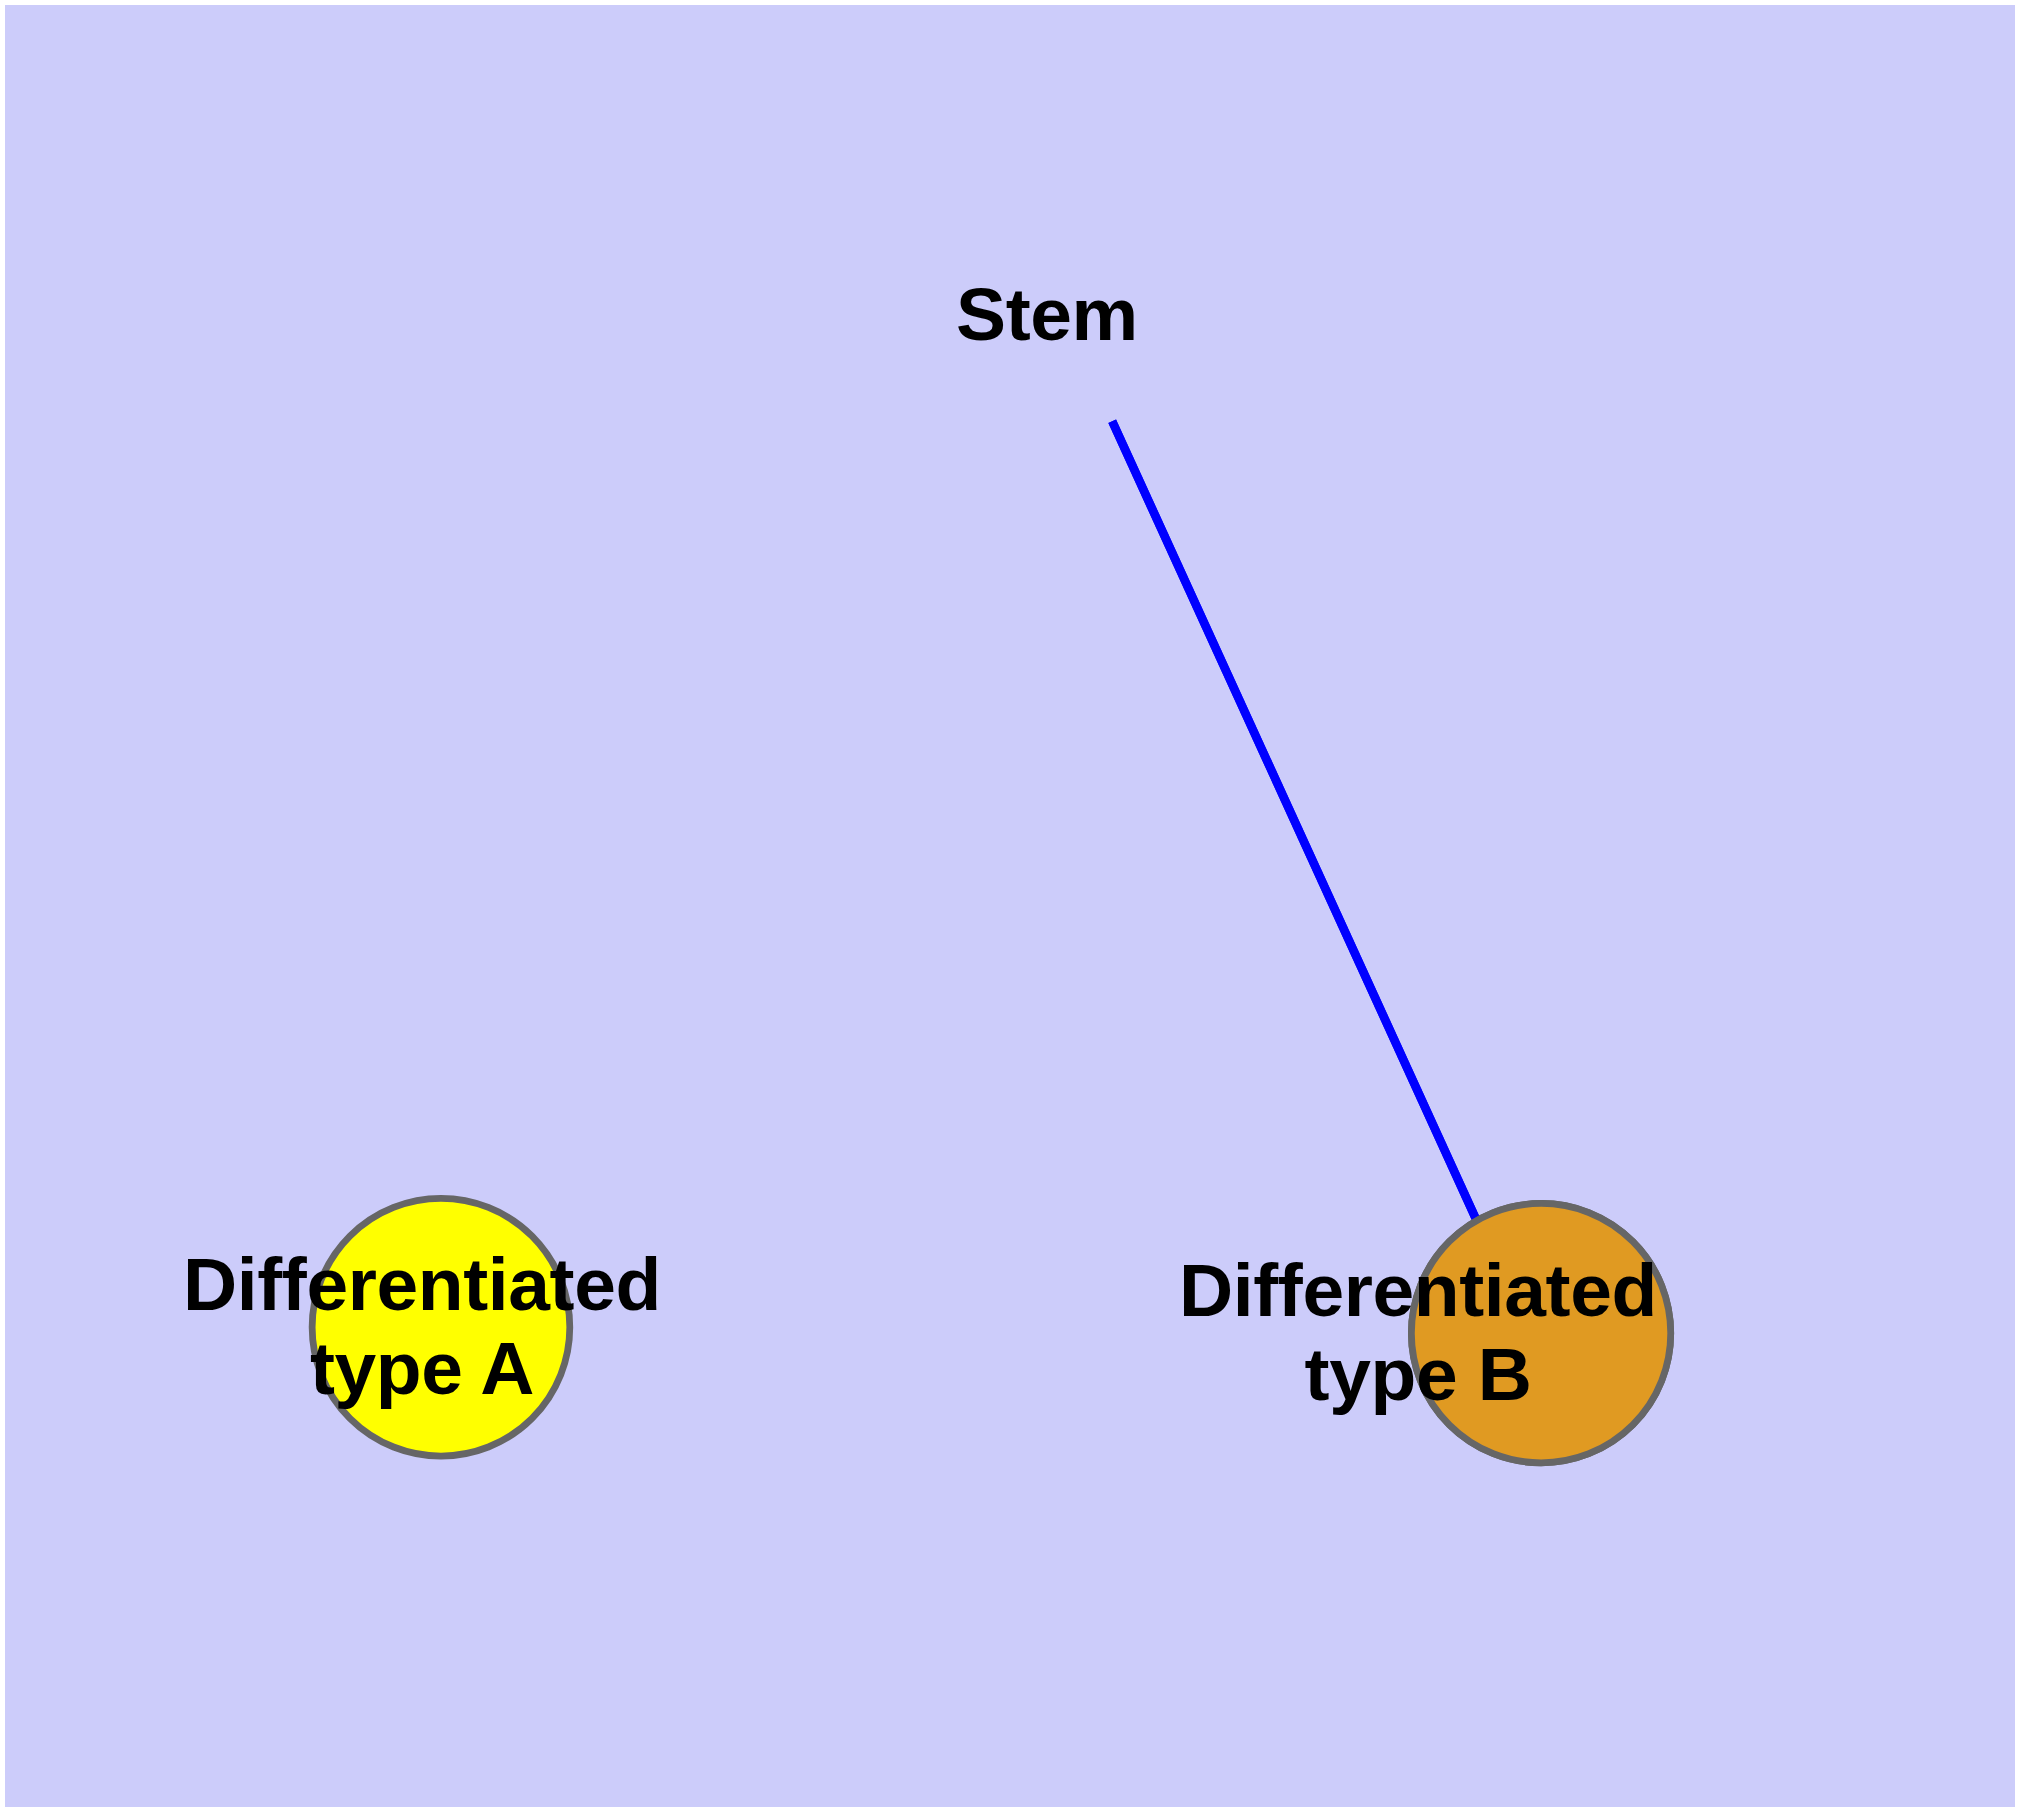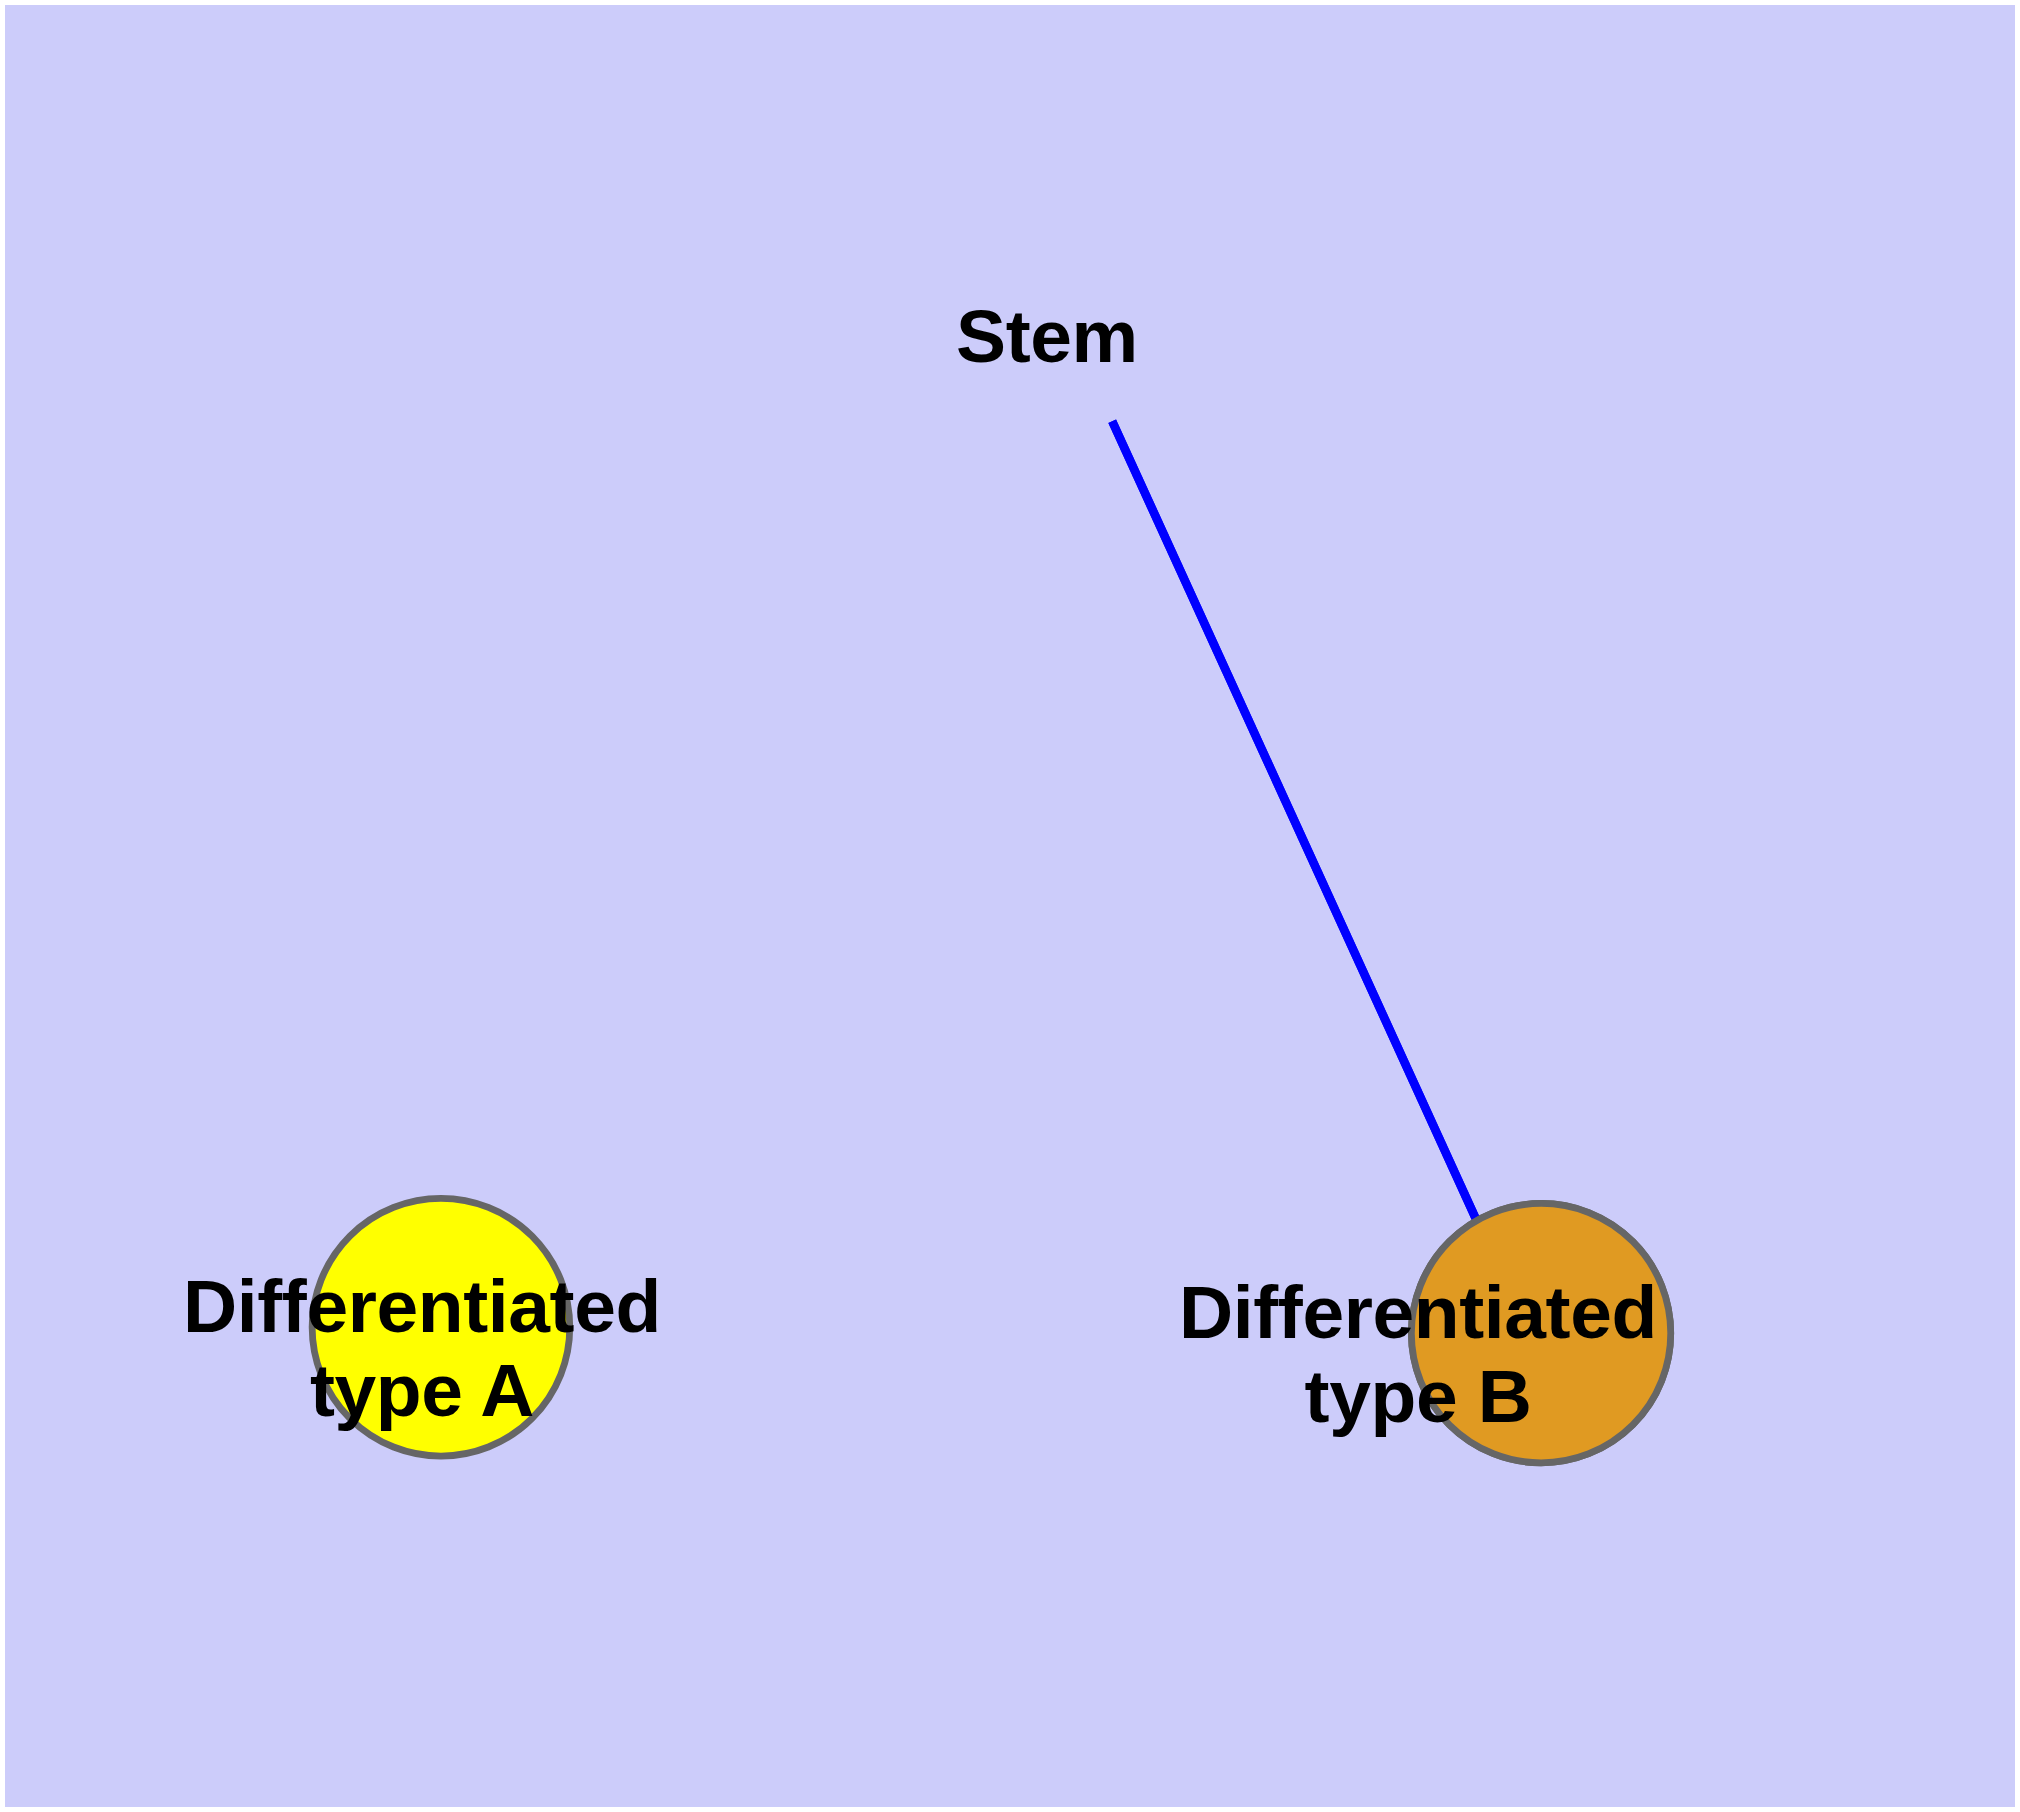--- a/index.html
+++ b/index.html
@@ -38,21 +38,20 @@
     position: absolute;
     color: #000000;
     font-family: "Liberation Sans", sans-serif;
     font-weight: bold;
     text-align: center;
     line-height: 1.12;
     white-space: pre-line;
     letter-spacing: -0.4px;
     pointer-events: none;
     transform: translate(-50%, -50%);
-    margin-top: 22px;
   }
   #label-stem {
     font-size: 75px;
     left: 1047px;
     top: 314px;
   }
   #label-diff-a {
     font-size: 75px;
     left: 422px;
     top: 1326px;

